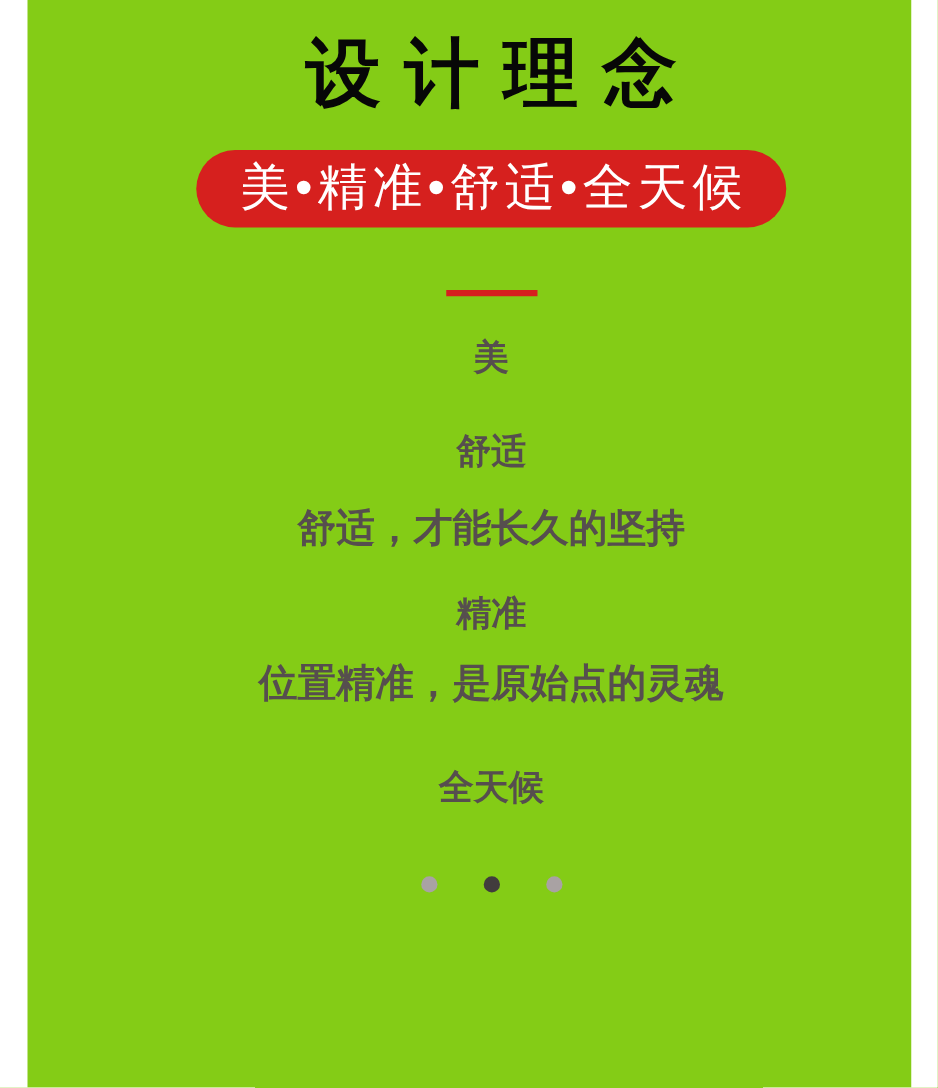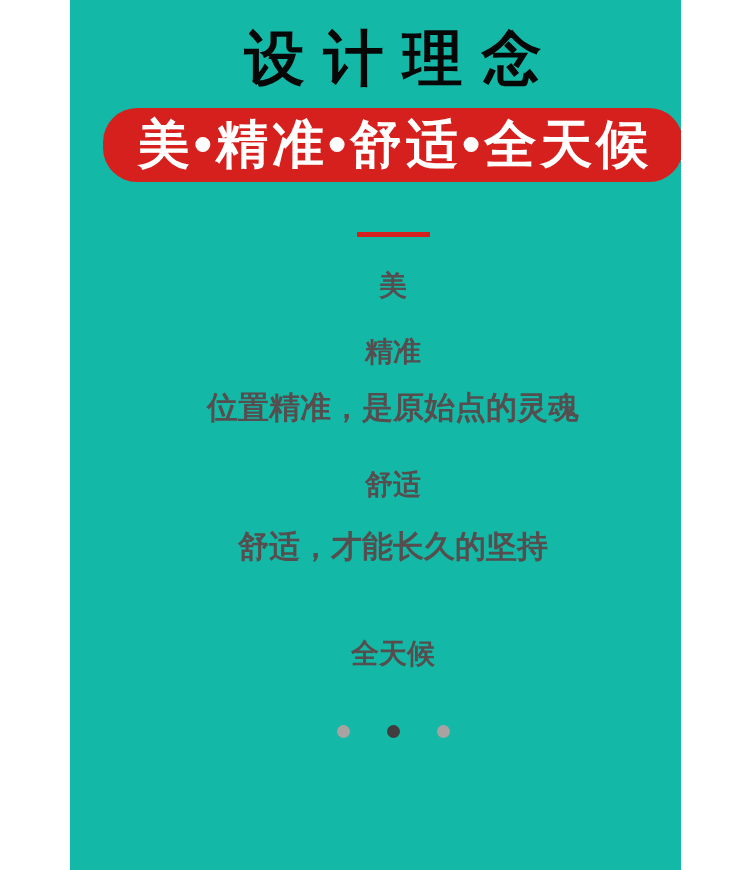--- a/index.html
+++ b/index.html
@@ -8,46 +8,46 @@
     --dot-active: #413c3d;
     --dot-inactive: #a9a2a3;
   }
   * { margin: 0; padding: 0; box-sizing: border-box; }
   html, body {
     background: #ffffff;
     font-family: "Liberation Sans", "DejaVu Sans", sans-serif;
   }
   .page {
     position: relative;
-    width: 611px;
+    width: 707px;
     height: 870px;
     margin: 0 auto;
-    background: #14b8a6;
+    background: #84cc16;
     display: flex;
     flex-direction: column;
     align-items: center;
     overflow: hidden;
     padding-left: 36px;
   }
   .page-title {
     margin-top: 26px;
     font-size: 60px;
     line-height: 1.1;
     font-weight: bold;
     color: #070707;
     letter-spacing: 19px;
     padding-left: 19px; 
     white-space: nowrap;
   }
   .badge-pill {
-    margin-top: 16px;
+    margin-top: 28px;
     background: var(--brand-red);
     color: #ffffff;
-    font-size: 52px;
-    font-weight: bold;
+    font-size: 40px;
+    font-weight: normal;
     line-height: 1;
     letter-spacing: 4px;
     padding: 10px 31px 12px 35px;
     border-radius: 34px;
     white-space: nowrap;
   }
   .red-divider {
     margin-top: 50px;
     width: 73px;
     height: 5px;
@@ -72,21 +72,21 @@
     color: var(--text-gray);
     white-space: nowrap;
   }
   
   .s1 .section-heading { margin-top: 34px; }
   .s1 .section-body    { margin-top: 23px; }
   .s2 .section-heading { margin-top: 37px; }
   .s2 .section-body    { margin-top: 25px; }
   .s3 .section-heading { margin-top: 46px; }
   .s3 .section-body    { margin-top: 31px; }
-  .s4 .section-heading { margin-top: 76px; text-align: right; }
+  .s4 .section-heading { margin-top: 52px; text-align: right; }
   .s4 .section-body    { margin-top: 34px; }
   .carousel-dots {
     margin-top: 56px;
     display: flex;
     gap: 37px;
     align-items: center;
   }
   .dot {
     width: 13px;
     height: 13px;
@@ -104,28 +104,28 @@
   <div class="page-title">设计理念</div>
 
   <div class="badge-pill">美•精准•舒适•全天候</div>
 
   <div class="red-divider"></div>
 
   <div class="section s1">
     <div class="section-heading">美</div>
   </div>
 
+  <div class="section s3">
+    <div class="section-heading">舒适</div>
+    <div class="section-body">舒适，才能长久的坚持</div>
+  </div>
+
   <div class="section s2">
     <div class="section-heading">精准</div>
     <div class="section-body">位置精准，是原始点的灵魂</div>
-  </div>
-
-  <div class="section s3">
-    <div class="section-heading">舒适</div>
-    <div class="section-body">舒适，才能长久的坚持</div>
   </div>
 
   <div class="section s4">
     <div class="section-heading">全天候</div>
   </div>
 
   <div class="carousel-dots">
     <span class="dot"></span>
     <span class="dot active"></span>
     <span class="dot"></span>

